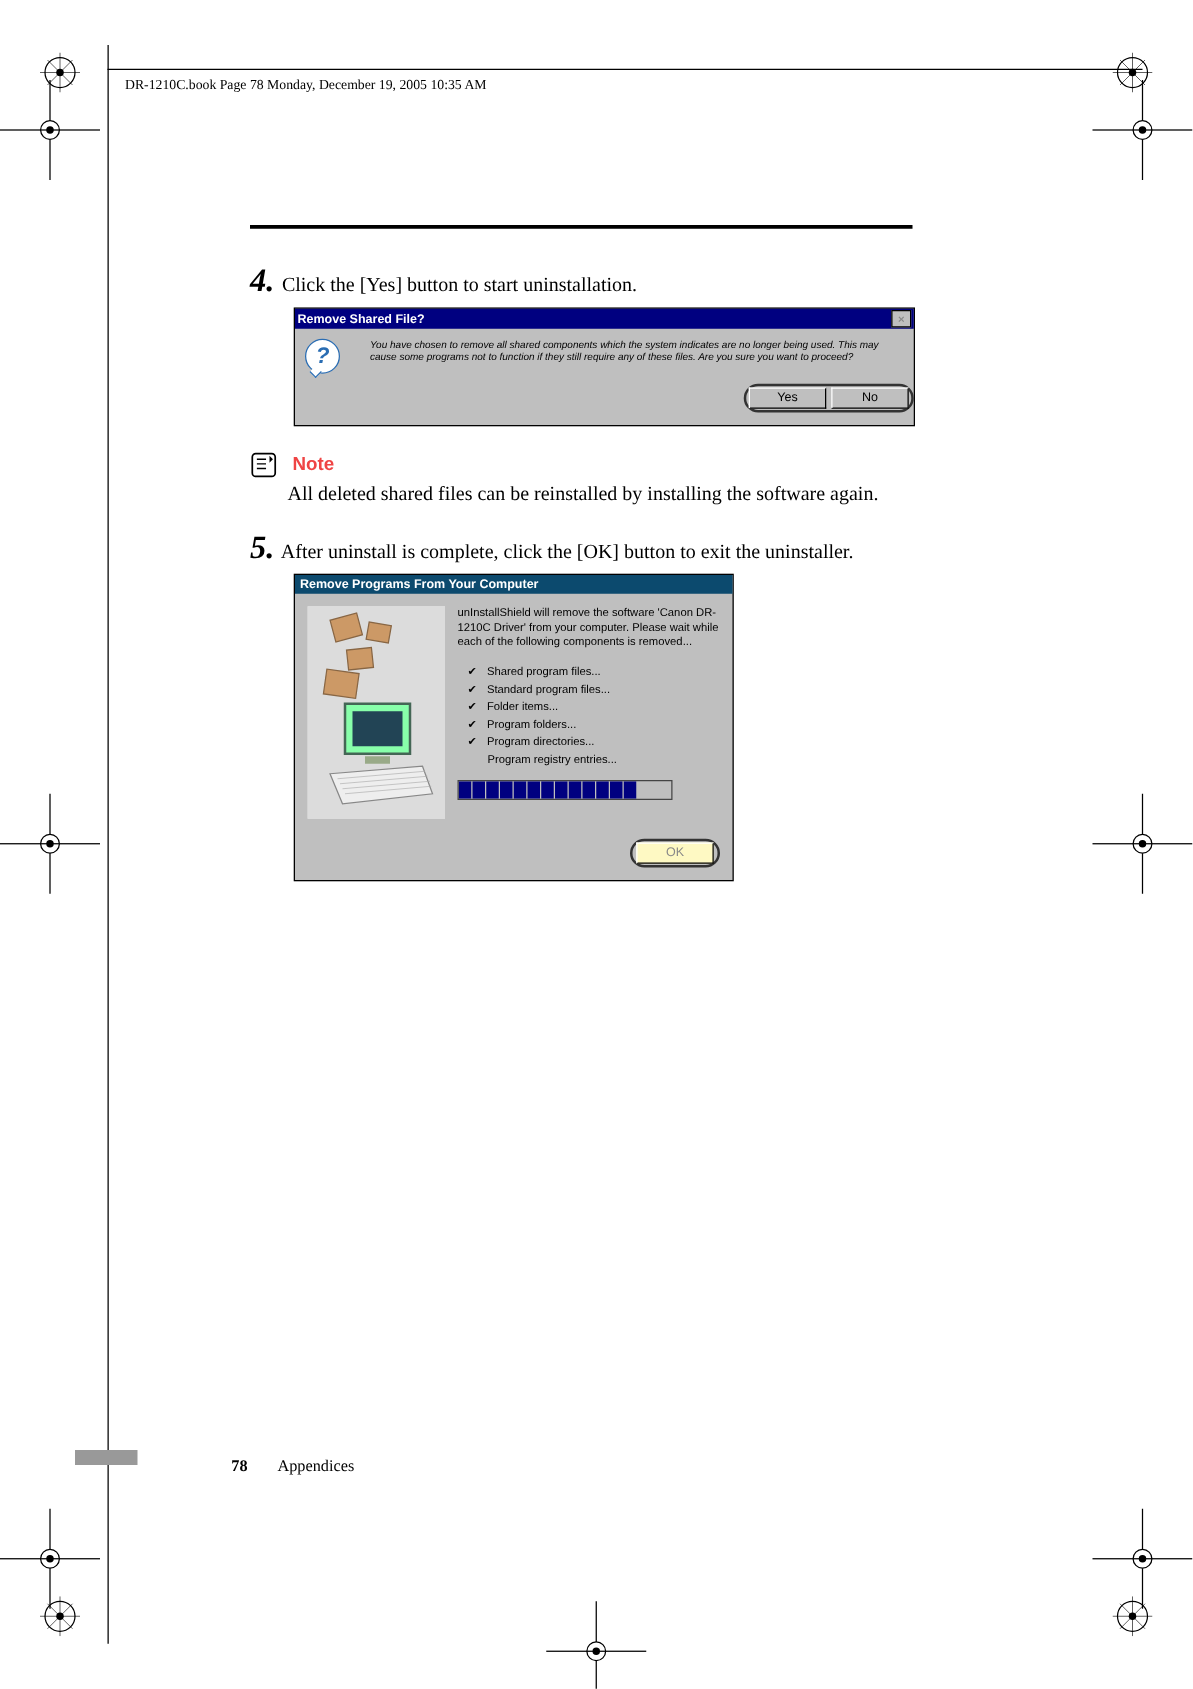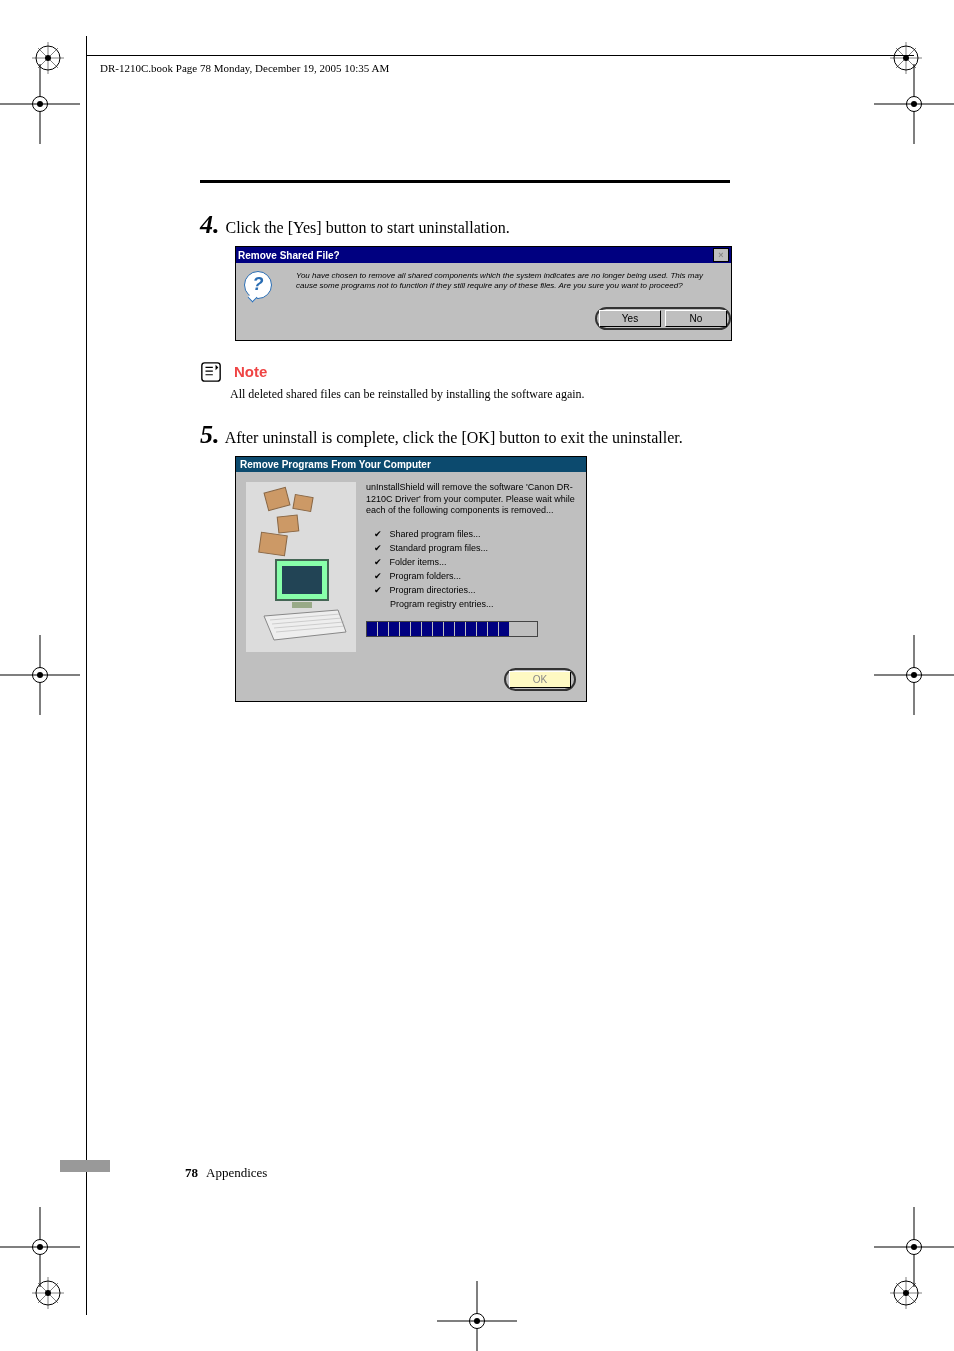--- a/index.html
+++ b/index.html
@@ -133,21 +133,21 @@
     display: inline-flex; gap:4px;
   }
 
   .note-block { margin-top: 6px; }
   .note-icon {
     display:inline-block; vertical-align: top;
     width: 22px; height: 22px; margin-right: 8px;
     position: relative; top: -2px;
   }
   .note-label { font-family: Arial, Helvetica, sans-serif; font-weight: bold; color:#ef4444; font-size: 15px; }
-  .note-text { font-size: 12px; margin-left: 30px; margin-top: 2px; margin-bottom: 18px; }
+  .note-text { font-size: 16px; margin-left: 30px; margin-top: 2px; margin-bottom: 18px; }
 
   
   .dlg2 {
     margin-left: 35px;
     width: 350px;
     background: #bfbfbf;
     border: 1px solid #000;
     font-family: Tahoma, Arial, sans-serif;
     font-size: 9px;
   }
@@ -184,21 +184,21 @@
     background: #fef9c3;
     border: 1px solid #000;
     border-top-color:#fff; border-left-color:#fff;
     font-size:10px; text-align:center; color:#888;
   }
 
   .footer {
     position: absolute;
     left: 185px; top: 1165px;
     font-size: 13px;
-    display:flex; align-items:baseline; gap: 8px;
+    display:flex; align-items:baseline; gap: 24px;
   }
   .footer .pg { font-weight: bold; }
   .footer-tab {
     position:absolute; left:60px; top: 1160px;
     width: 50px; height: 12px; background: #999;
   }
 
   .side-vline {
     position:absolute; left: 86px; top: 36px; bottom: 36px;
     width: 1px; background:#000;

